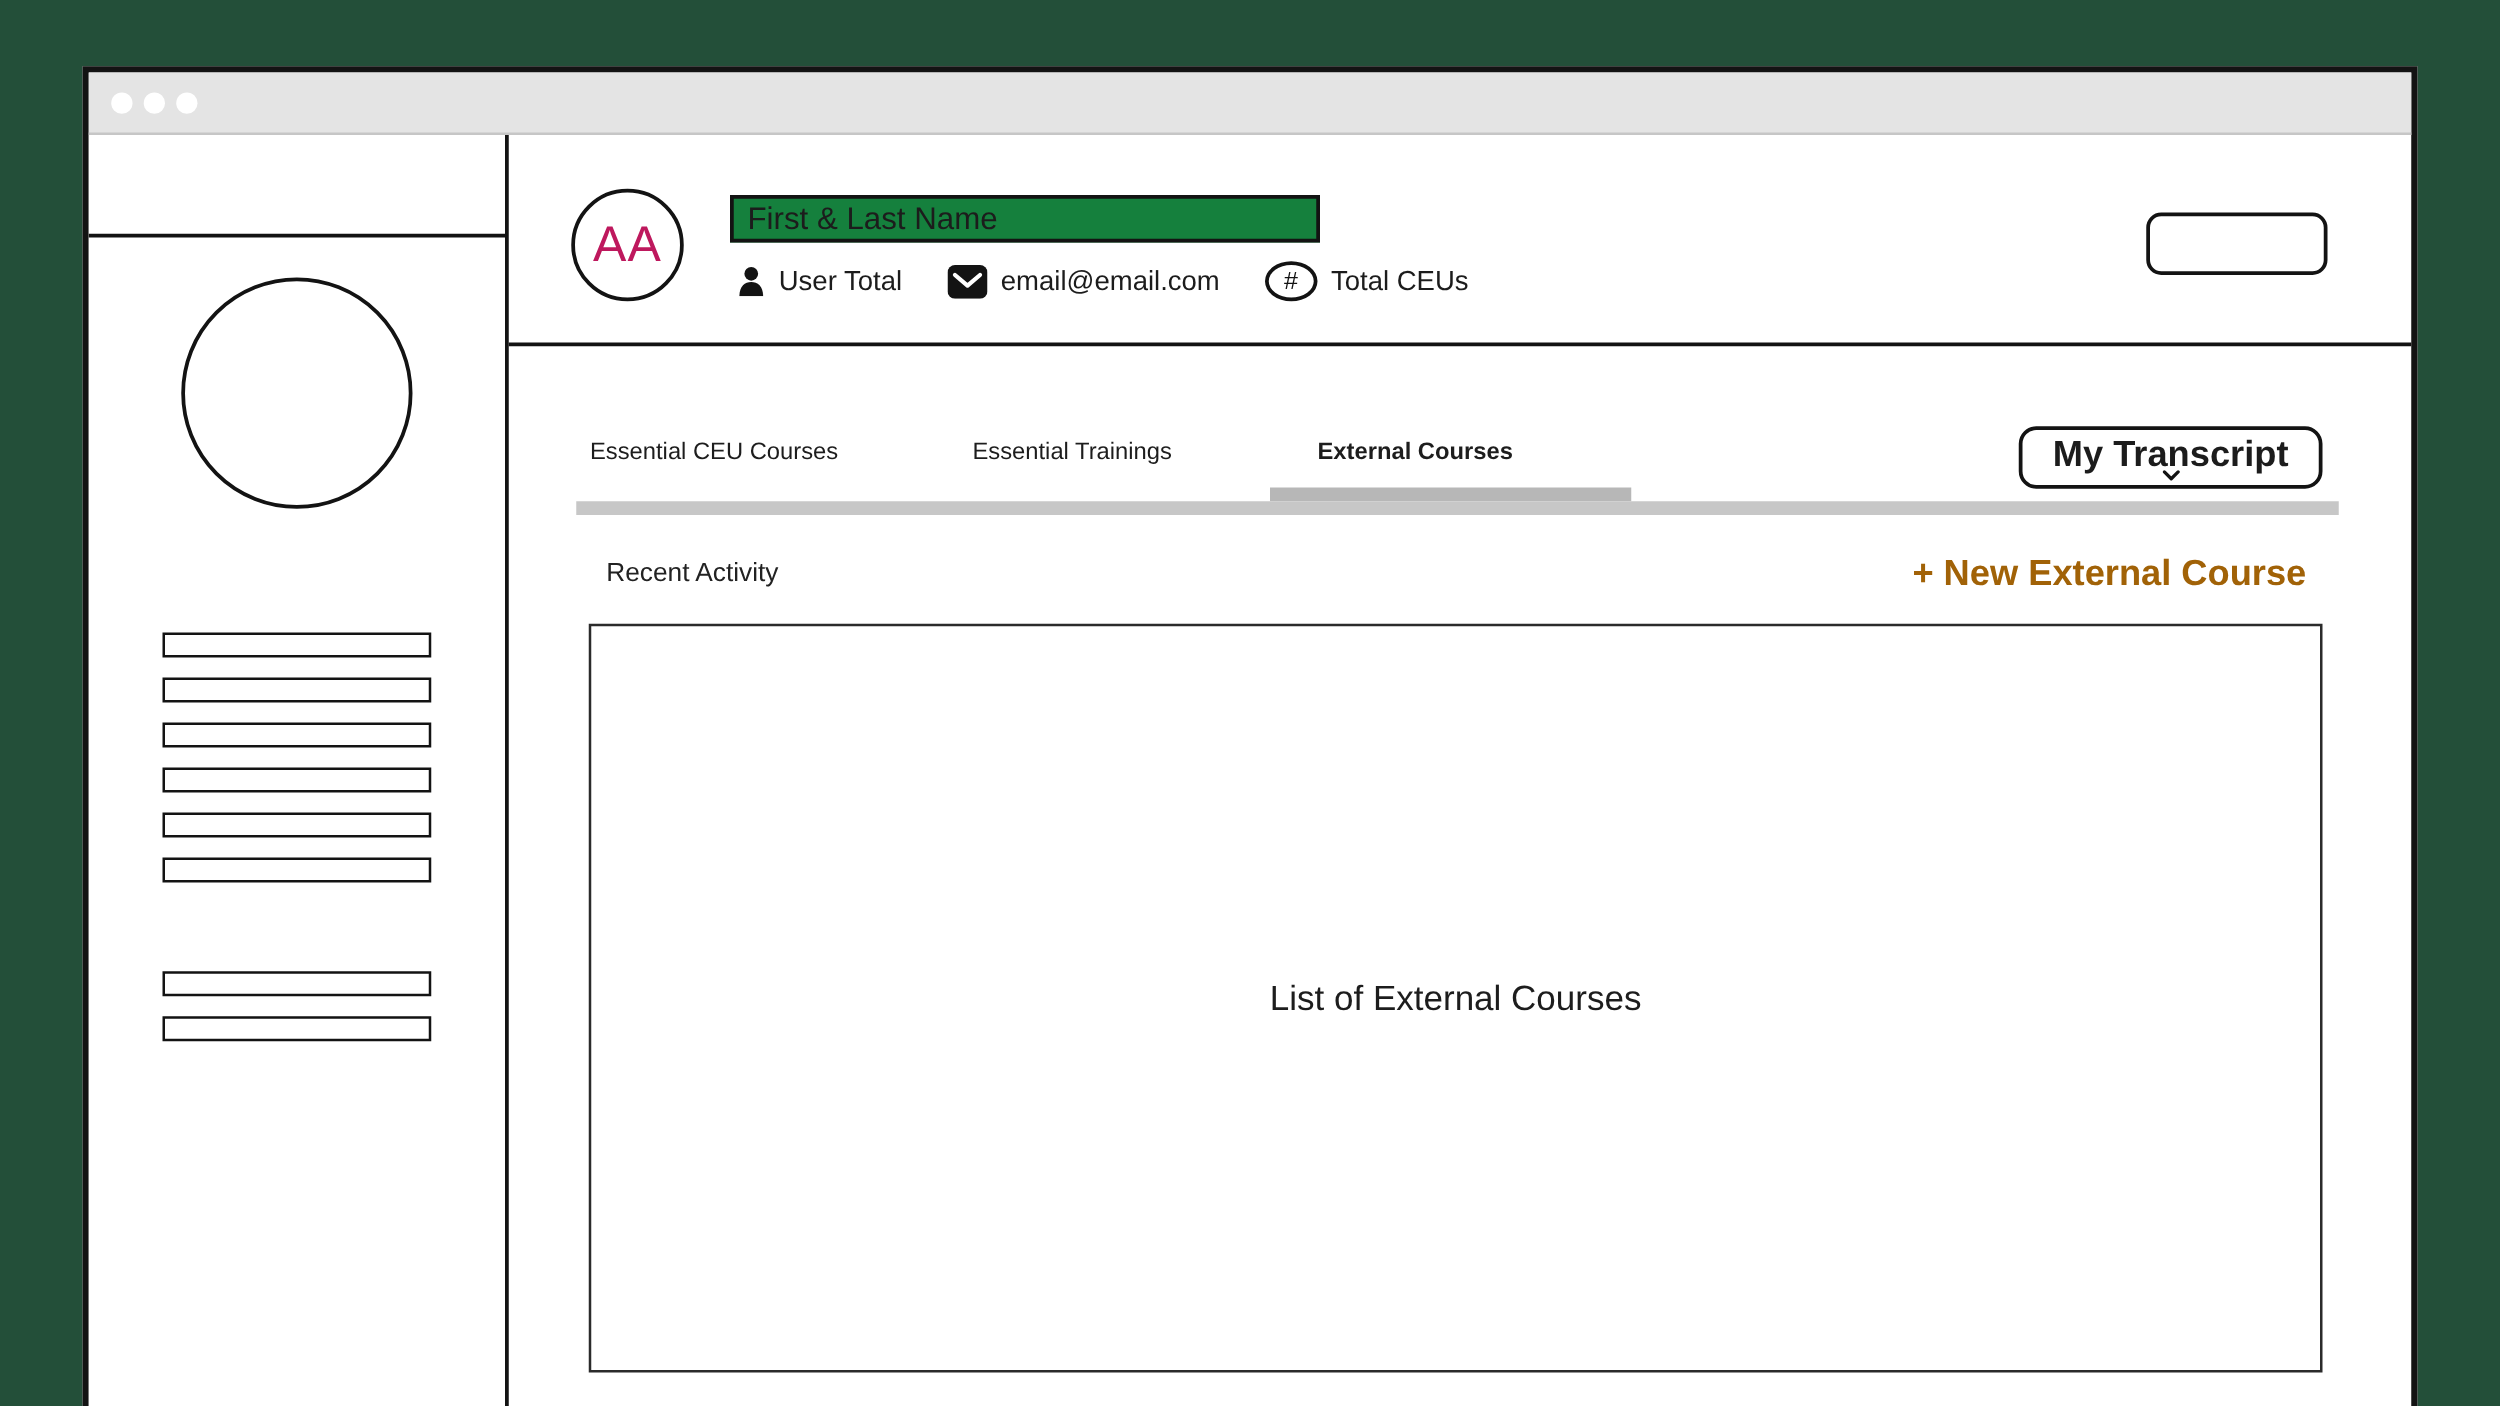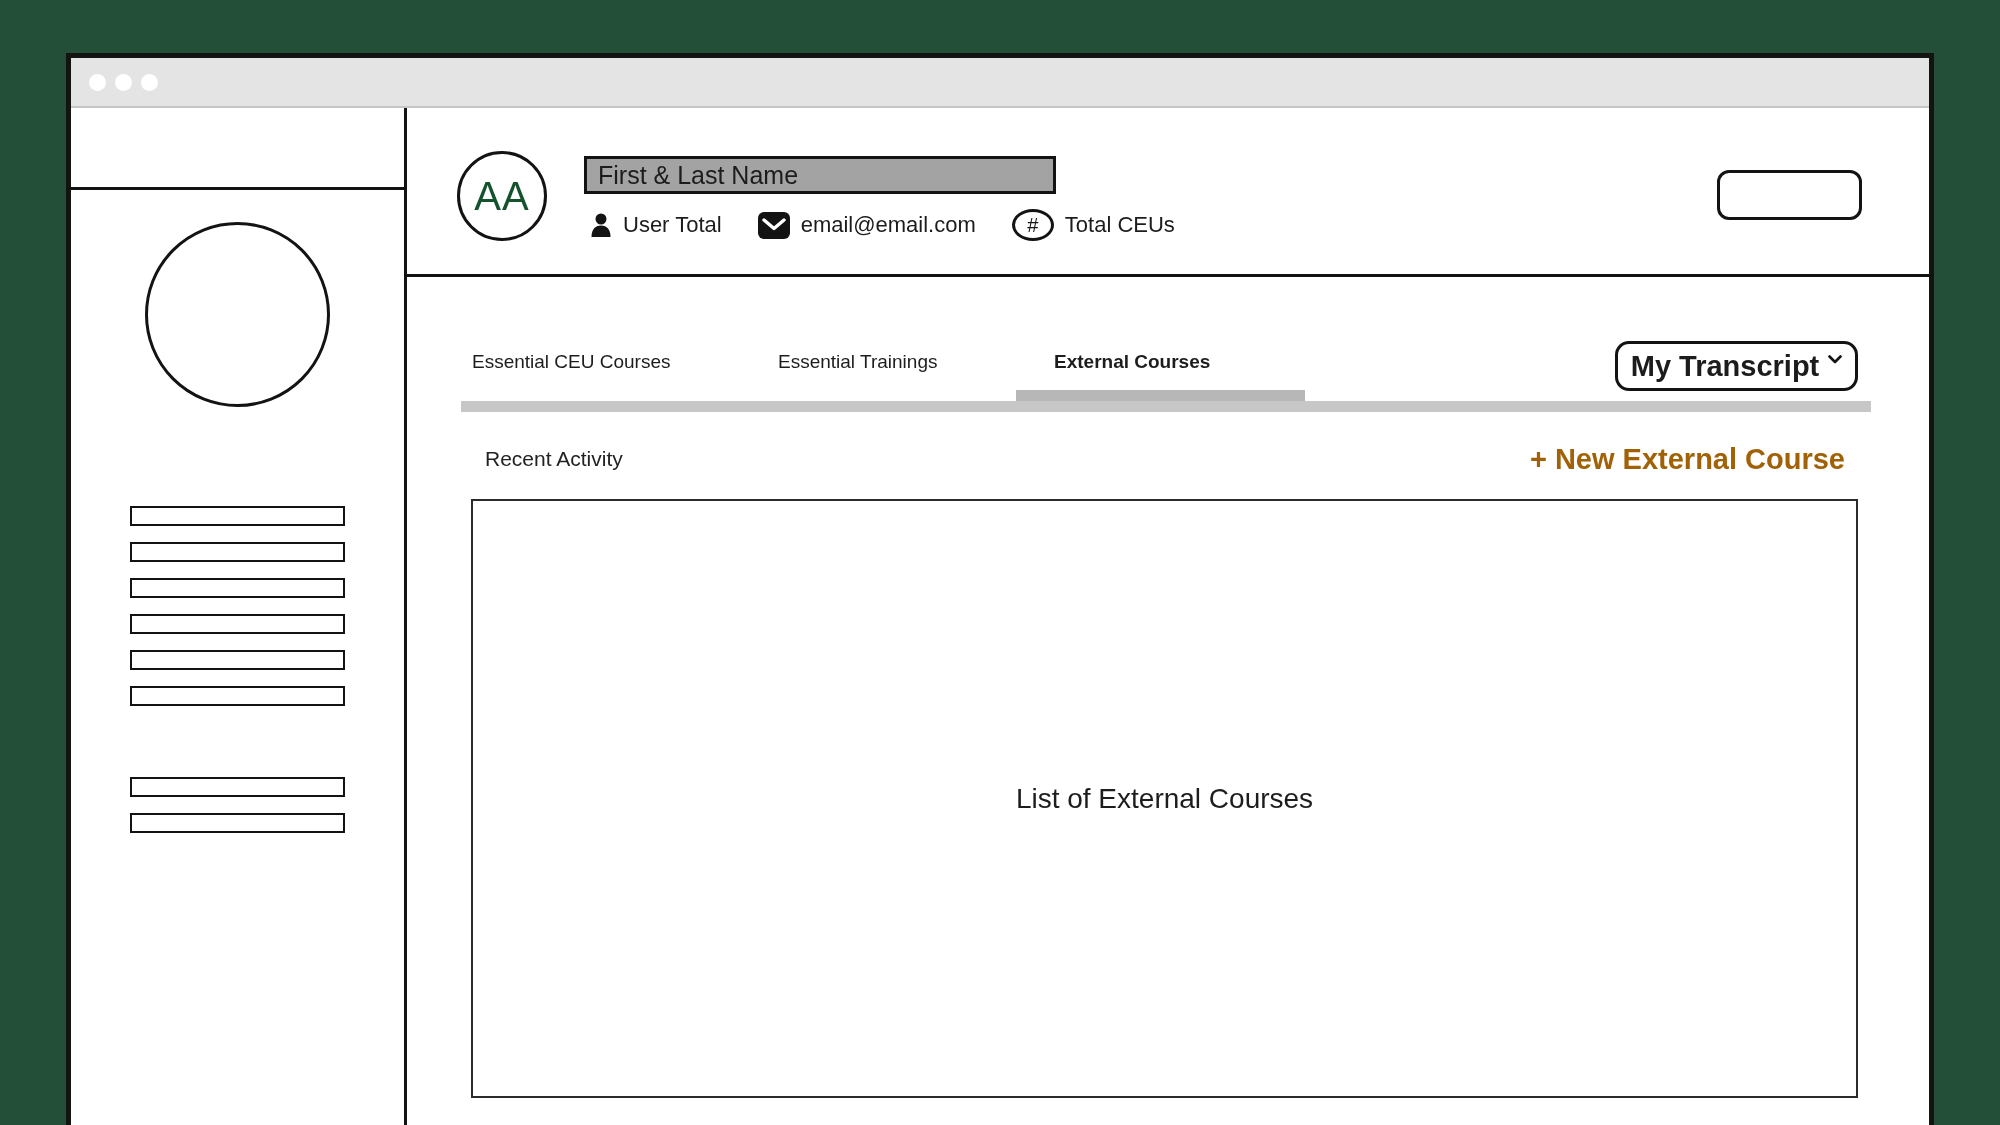--- a/index.html
+++ b/index.html
@@ -38,25 +38,25 @@
   .nav-item { width:215px; height:20px; border:2.5px solid #131313; background:#fff; }
 
   
   .main { flex:1; display:flex; flex-direction:column; min-width:0; }
 
   .main-header { height:169px; flex:none; border-bottom:3px solid #131313; position:relative; }
   .profile-avatar {
     position:absolute; left:50px; top:43px; width:90px; height:90px;
     border:3px solid #131313; border-radius:50%;
     display:flex; align-items:center; justify-content:center;
-    font-size:40px; letter-spacing:1px; color:#14532d; background:#fff;
+    font-size:40px; letter-spacing:1px; color:#be185d; background:#fff;
   }
   .name-input {
     position:absolute; left:177px; top:48px; width:472px; height:38px;
-    border:3px solid #131313; background:#a3a3a3;
+    border:3px solid #131313; background:#15803d;
     font-family:inherit; font-size:25px; color:#1c1c1c; padding:16px 11px;
     outline:none;
   }
   .meta-row {
     position:absolute; left:183px; top:100px; height:34px;
     display:flex; align-items:center; gap:36px; font-size:22px;
   }
   .meta-item { display:flex; align-items:center; gap:11px; }
   .hash-icon {
     width:42px; height:32px; border:3px solid #131313; border-radius:50%;
@@ -76,21 +76,21 @@
   .tab.t1 { left:371px; }
   .tab.t2 { left:647px; font-weight:bold; }
 
   .tab-indicator { position:absolute; left:609px; top:113px; width:289px; height:11px; background:#b7b7b7; }
   .tab-bar       { position:absolute; left:54px;  top:124px; width:1410px; height:11px; background:#c7c7c7; }
 
   .transcript-btn {
     position:absolute; left:1208px; top:64px; width:243px; height:50px;
     border:3.5px solid #131313; border-radius:14px; background:#fff;
     display:flex; align-items:center; justify-content:center; gap:9px;
-    font-size:29px; font-weight:bold; color:#1c1c1c; cursor:pointer;
+    font-size:29px; font-weight:bold; color:#1c1c1c; cursor:pointer;flex-direction:column;
   }
   .transcript-btn svg { margin-top:-14px; }
 
   .recent-activity { position:absolute; left:78px; top:170px; font-size:21px; color:#222; }
   .new-course-link {
     position:absolute; right:84px; top:166px;
     font-size:29px; font-weight:bold; color:#a16207; cursor:pointer; white-space:nowrap;
   }
   .list-box {
     position:absolute; left:64px; top:222px; width:1387px; height:599px;

